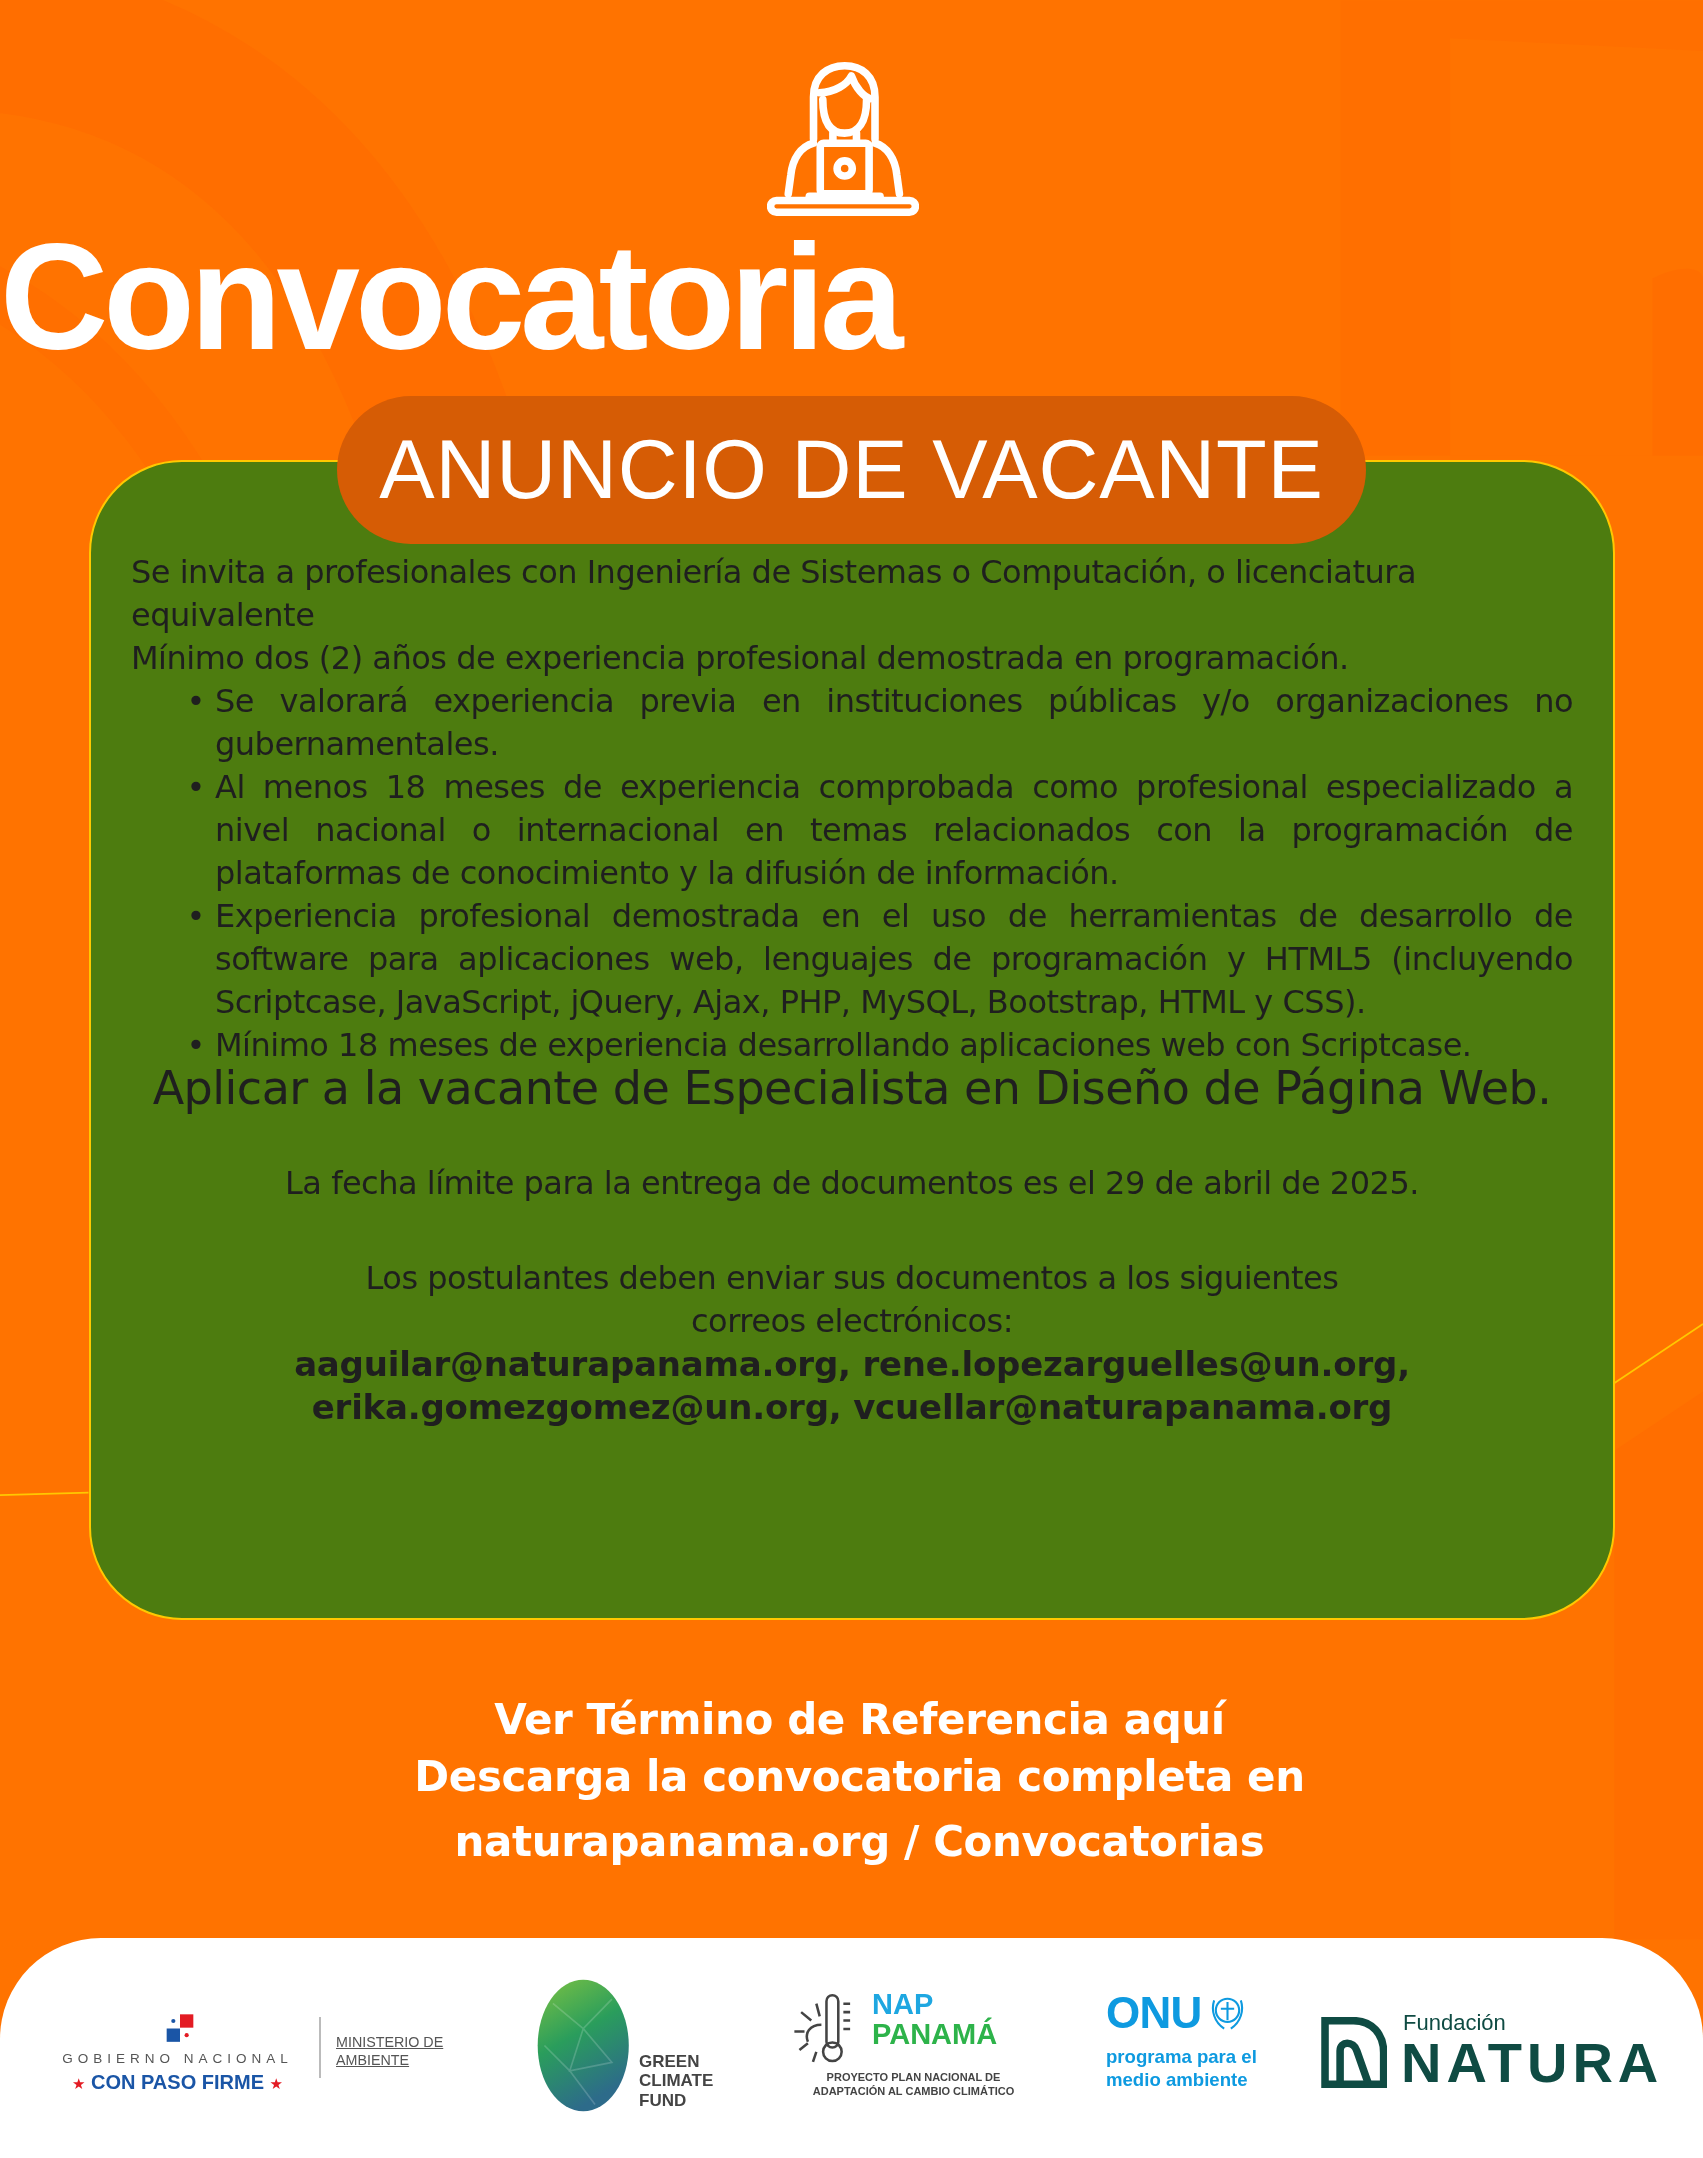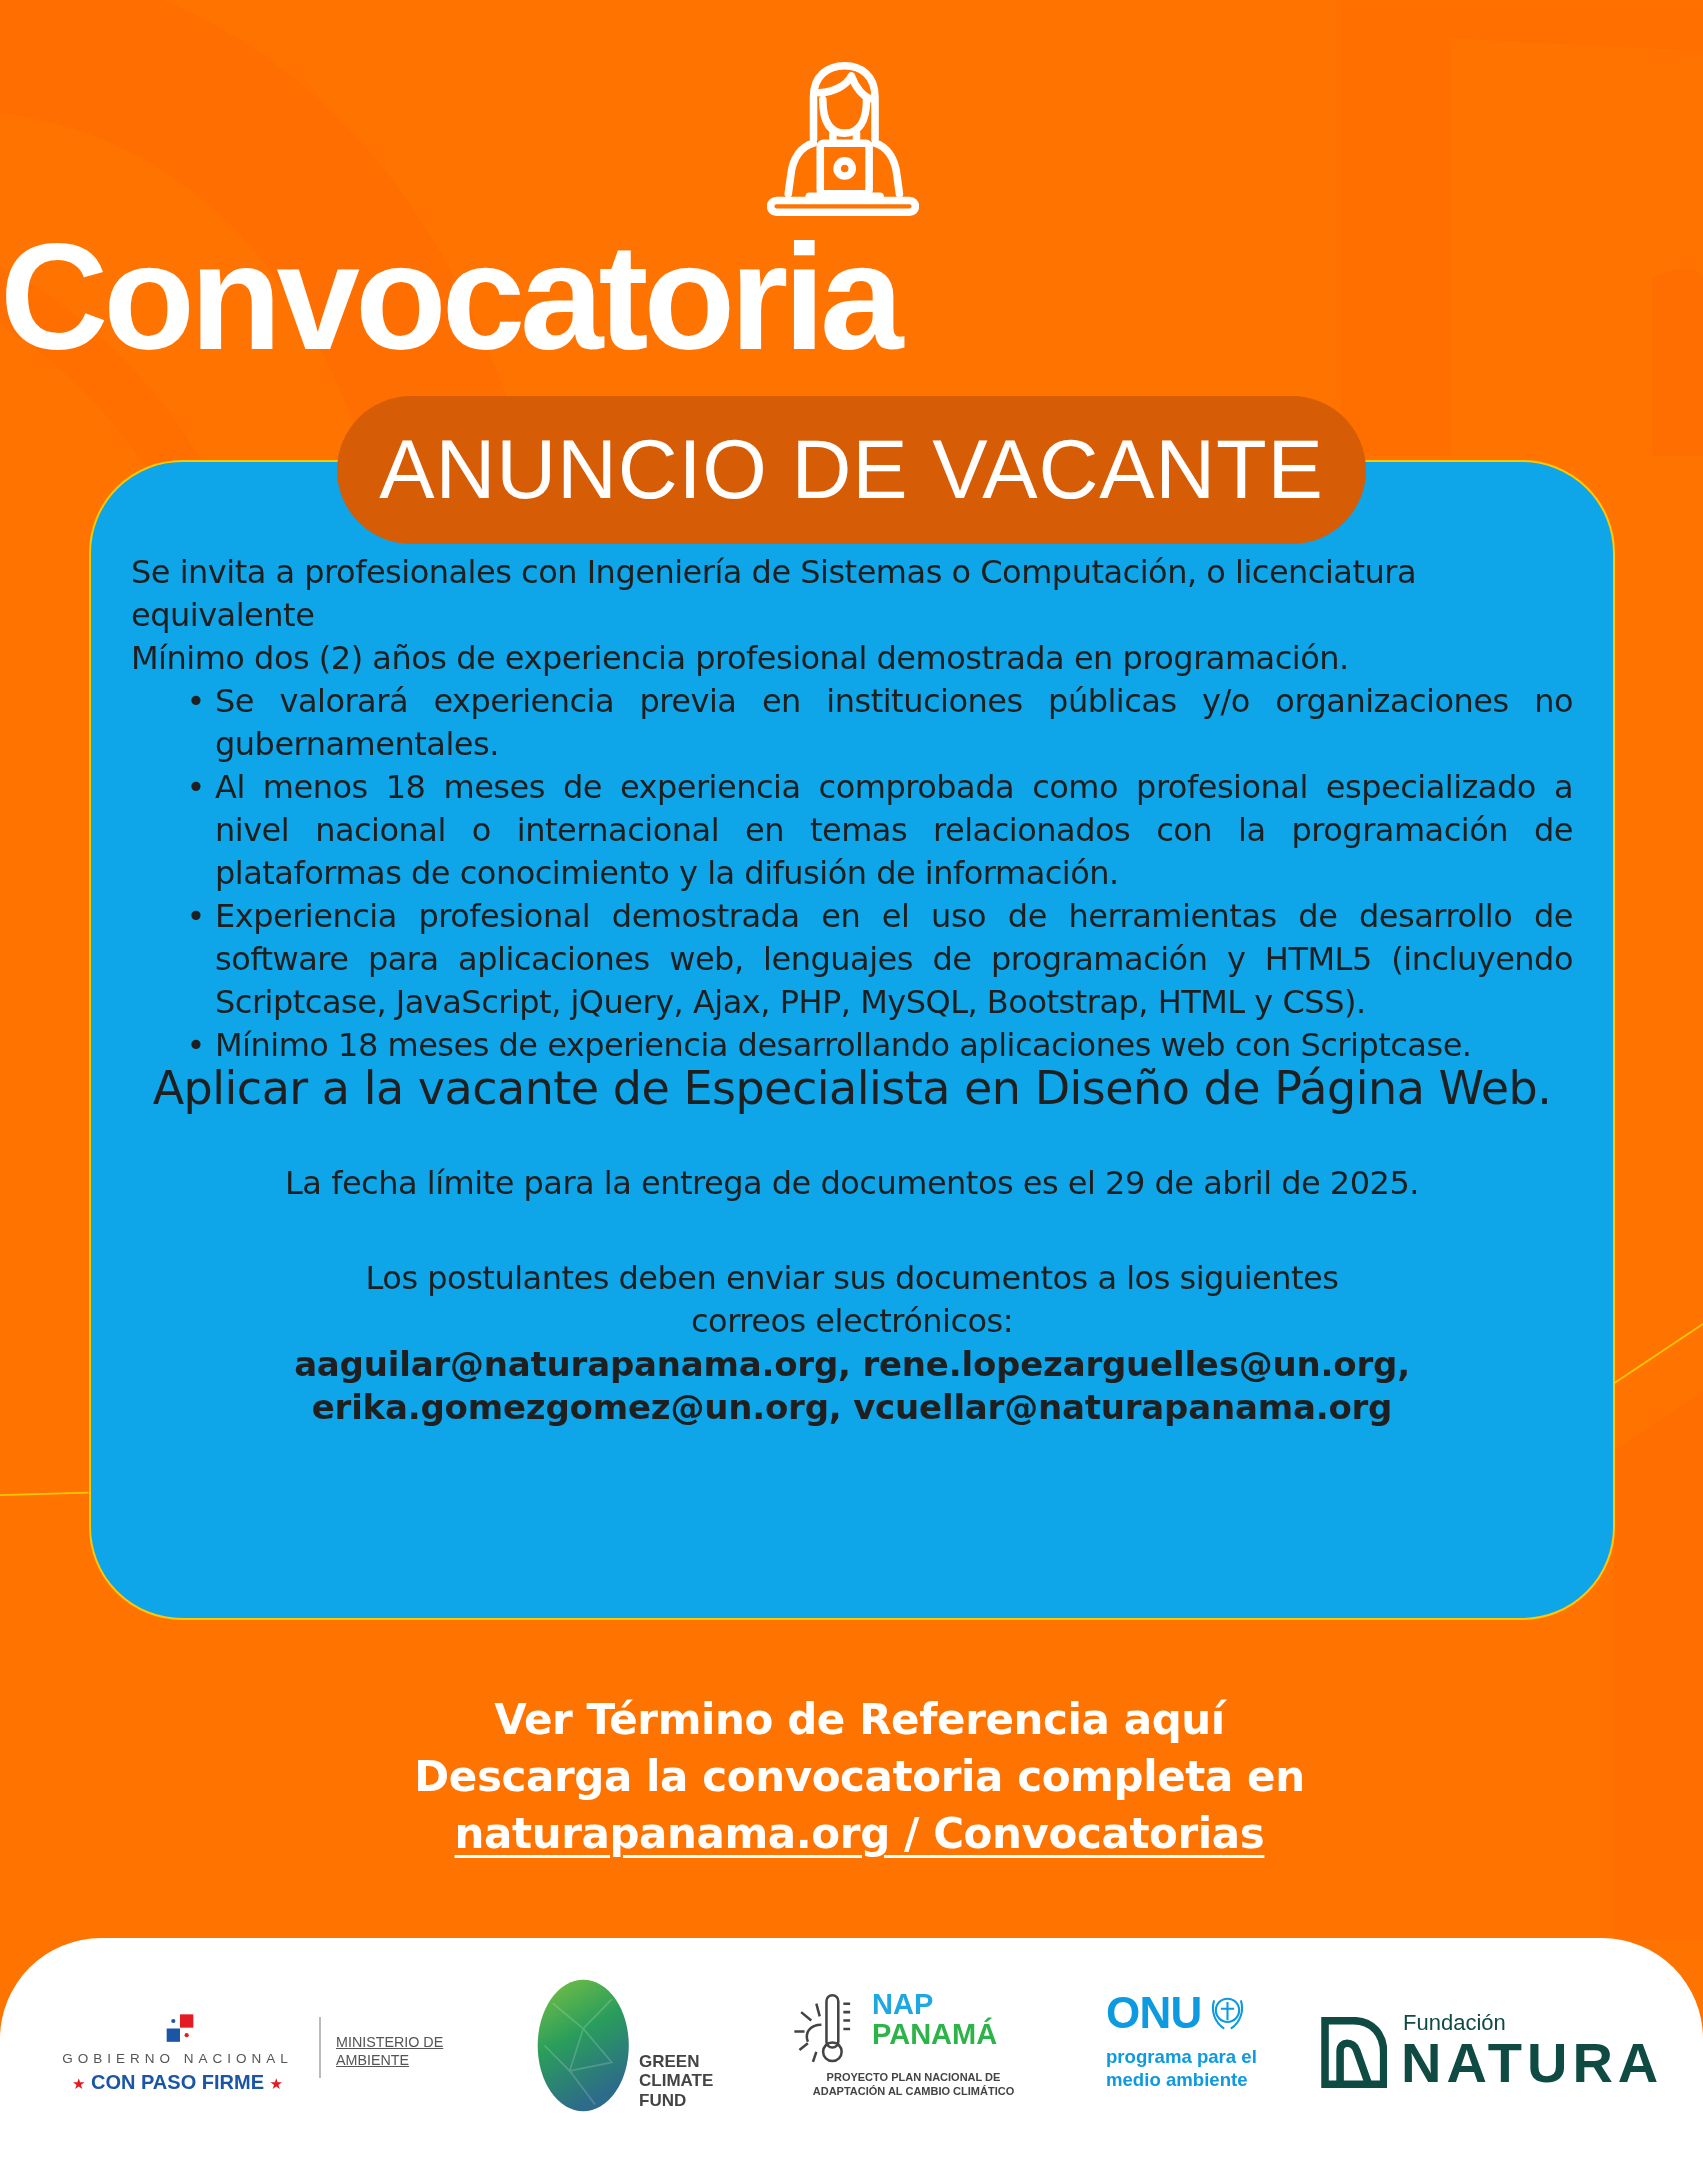--- a/index.html
+++ b/index.html
@@ -18,21 +18,21 @@
   .title {
     position: absolute; left: 0; width: 1703px; top: 221px;
     text-align: left; color: #fff;
     font-weight: 700; font-size: 150px; letter-spacing: -5px;
     line-height: 152px;
     font-family: "Liberation Sans", sans-serif;
   }
 
   .card {
     position: absolute; left: 89px; top: 460px; width: 1526px; height: 1160px;
-    background: #0ea5e9; border: 2.5px solid #FFC800; border-radius: 93px;
+    background: #4d7c0f; border: 2.5px solid #FFC800; border-radius: 93px;
   }
   .pill {
     position: absolute; left: 337px; top: 396px; width: 1029px; height: 148px;
     background: #D65C05; border-radius: 74px;
     display: flex; align-items: center; justify-content: center;
     color: #fff; font-size: 83px; font-weight: 400; letter-spacing: 0.8px;
     font-family: "Liberation Sans", sans-serif;
     z-index: 2;
   }
 
@@ -54,21 +54,21 @@
   .apply { margin-top: 52px; font-size: 46px; }
   .dates { margin-top: 52px; }
   .send { margin-top: 52px; }
   .emails { font-weight: 700; font-size: 34px; letter-spacing: -0.2px; }
 
   .links {
     position: absolute; left: 0; width: 1703px; top: 1691px;
     text-align: center; color: #fff; font-size: 42px; line-height: 57px;
     font-weight: 700; font-family: "DejaVu Sans", sans-serif; letter-spacing: -0.4px; padding-left: 16px;
   }
-  .links .url { text-decoration: underline; text-underline-offset: 6.7px; text-decoration-thickness: 3.4px; }
+  .links .url { text-underline-offset: 6.7px; text-decoration-thickness: 3.4px; margin-top: 8px; }
 
   .footer {
     position: absolute; left: 0; top: 1938px; width: 1703px; height: 221px;
     background: #fff; border-radius: 101px 101px 0 0;
   }
   .logo { position: absolute; }
   .logo-gob { left: 51px; top: 76px; width: 422px; height: 93px; }
   .gob-flag { position: absolute; left: 114px; top: 0; width: 30px; height: 29px; }
   .gob-line1 { position: absolute; left: 0; top: 37px; width: 253px; font-size: 13.5px; letter-spacing: 5px; color: #555; text-align: center; }
   .gob-line2 { position: absolute; left: 0; top: 57px; width: 253px; font-size: 20px; font-weight: 700; color: #1A55A6; text-align: center; }

